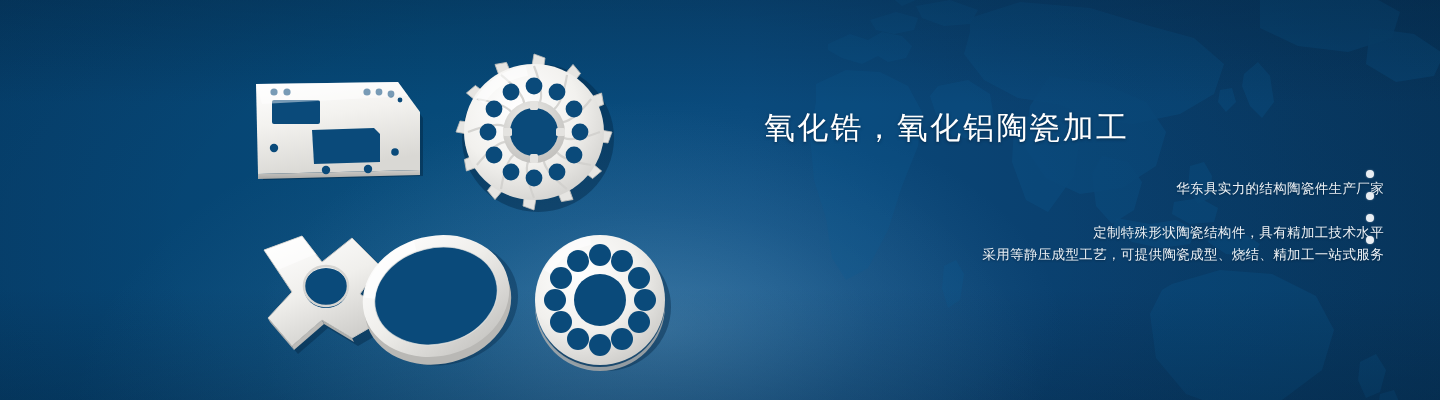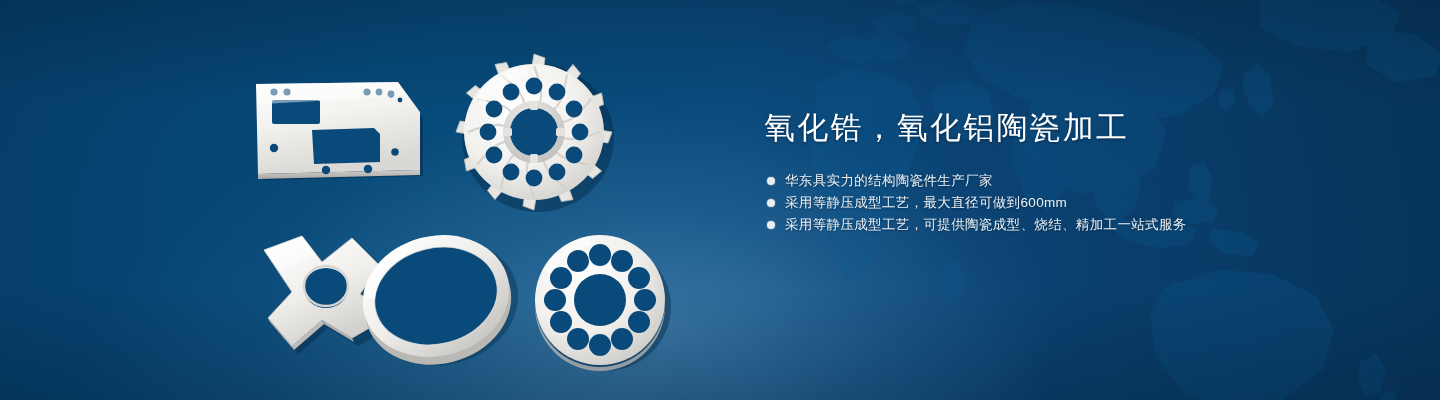--- a/index.html
+++ b/index.html
@@ -55,22 +55,22 @@
   
   .content { position:absolute; left:764px; top:108px; width:620px; }
   .headline {
     font-size:31px; line-height:40px; color:#ffffff;
     letter-spacing:2.2px; font-weight:400;
     text-shadow:0 1px 3px rgba(0,20,40,0.55);
     white-space:nowrap;
   }
   .bullets { margin-top:22px; }
   .bullet {
-    display:flex; align-items:center;
-    height:22px; margin-bottom:0px;
+    display:flex; align-items:flex-end;
+    height:22px; margin-bottom:0px;flex-direction:column;
   }
   .dot {
     width:8px; height:8px; border-radius:50%;
     background:#e9eef3; flex:0 0 8px;
     margin-right:10px; margin-left:3px;
     box-shadow:0 0 2px rgba(255,255,255,0.45);
   }
   .bullet-text {
     font-size:13.5px; line-height:22px; color:#edf2f6;
     letter-spacing:0.35px; white-space:nowrap;
@@ -350,23 +350,26 @@
 
     <div class="bullets">
 
       <div class="bullet">
         <span class="dot"></span>
         <span class="bullet-text">华东具实力的结构陶瓷件生产厂家</span>
       </div>
 
       <div class="bullet">
         <span class="dot"></span>
-        <span class="bullet-text">采用等静压成型工艺，最大直径可做到600mm</span>
       </div>
 
+      <div class="bullet">
+        <span class="dot"></span>
+        <span class="bullet-text">定制特殊形状陶瓷结构件，具有精加工技术水平</span>
+      </div>
 
       <div class="bullet">
         <span class="dot"></span>
         <span class="bullet-text">采用等静压成型工艺，可提供陶瓷成型、烧结、精加工一站式服务</span>
       </div>
 
     </div>
   </div>
 
 </div>

